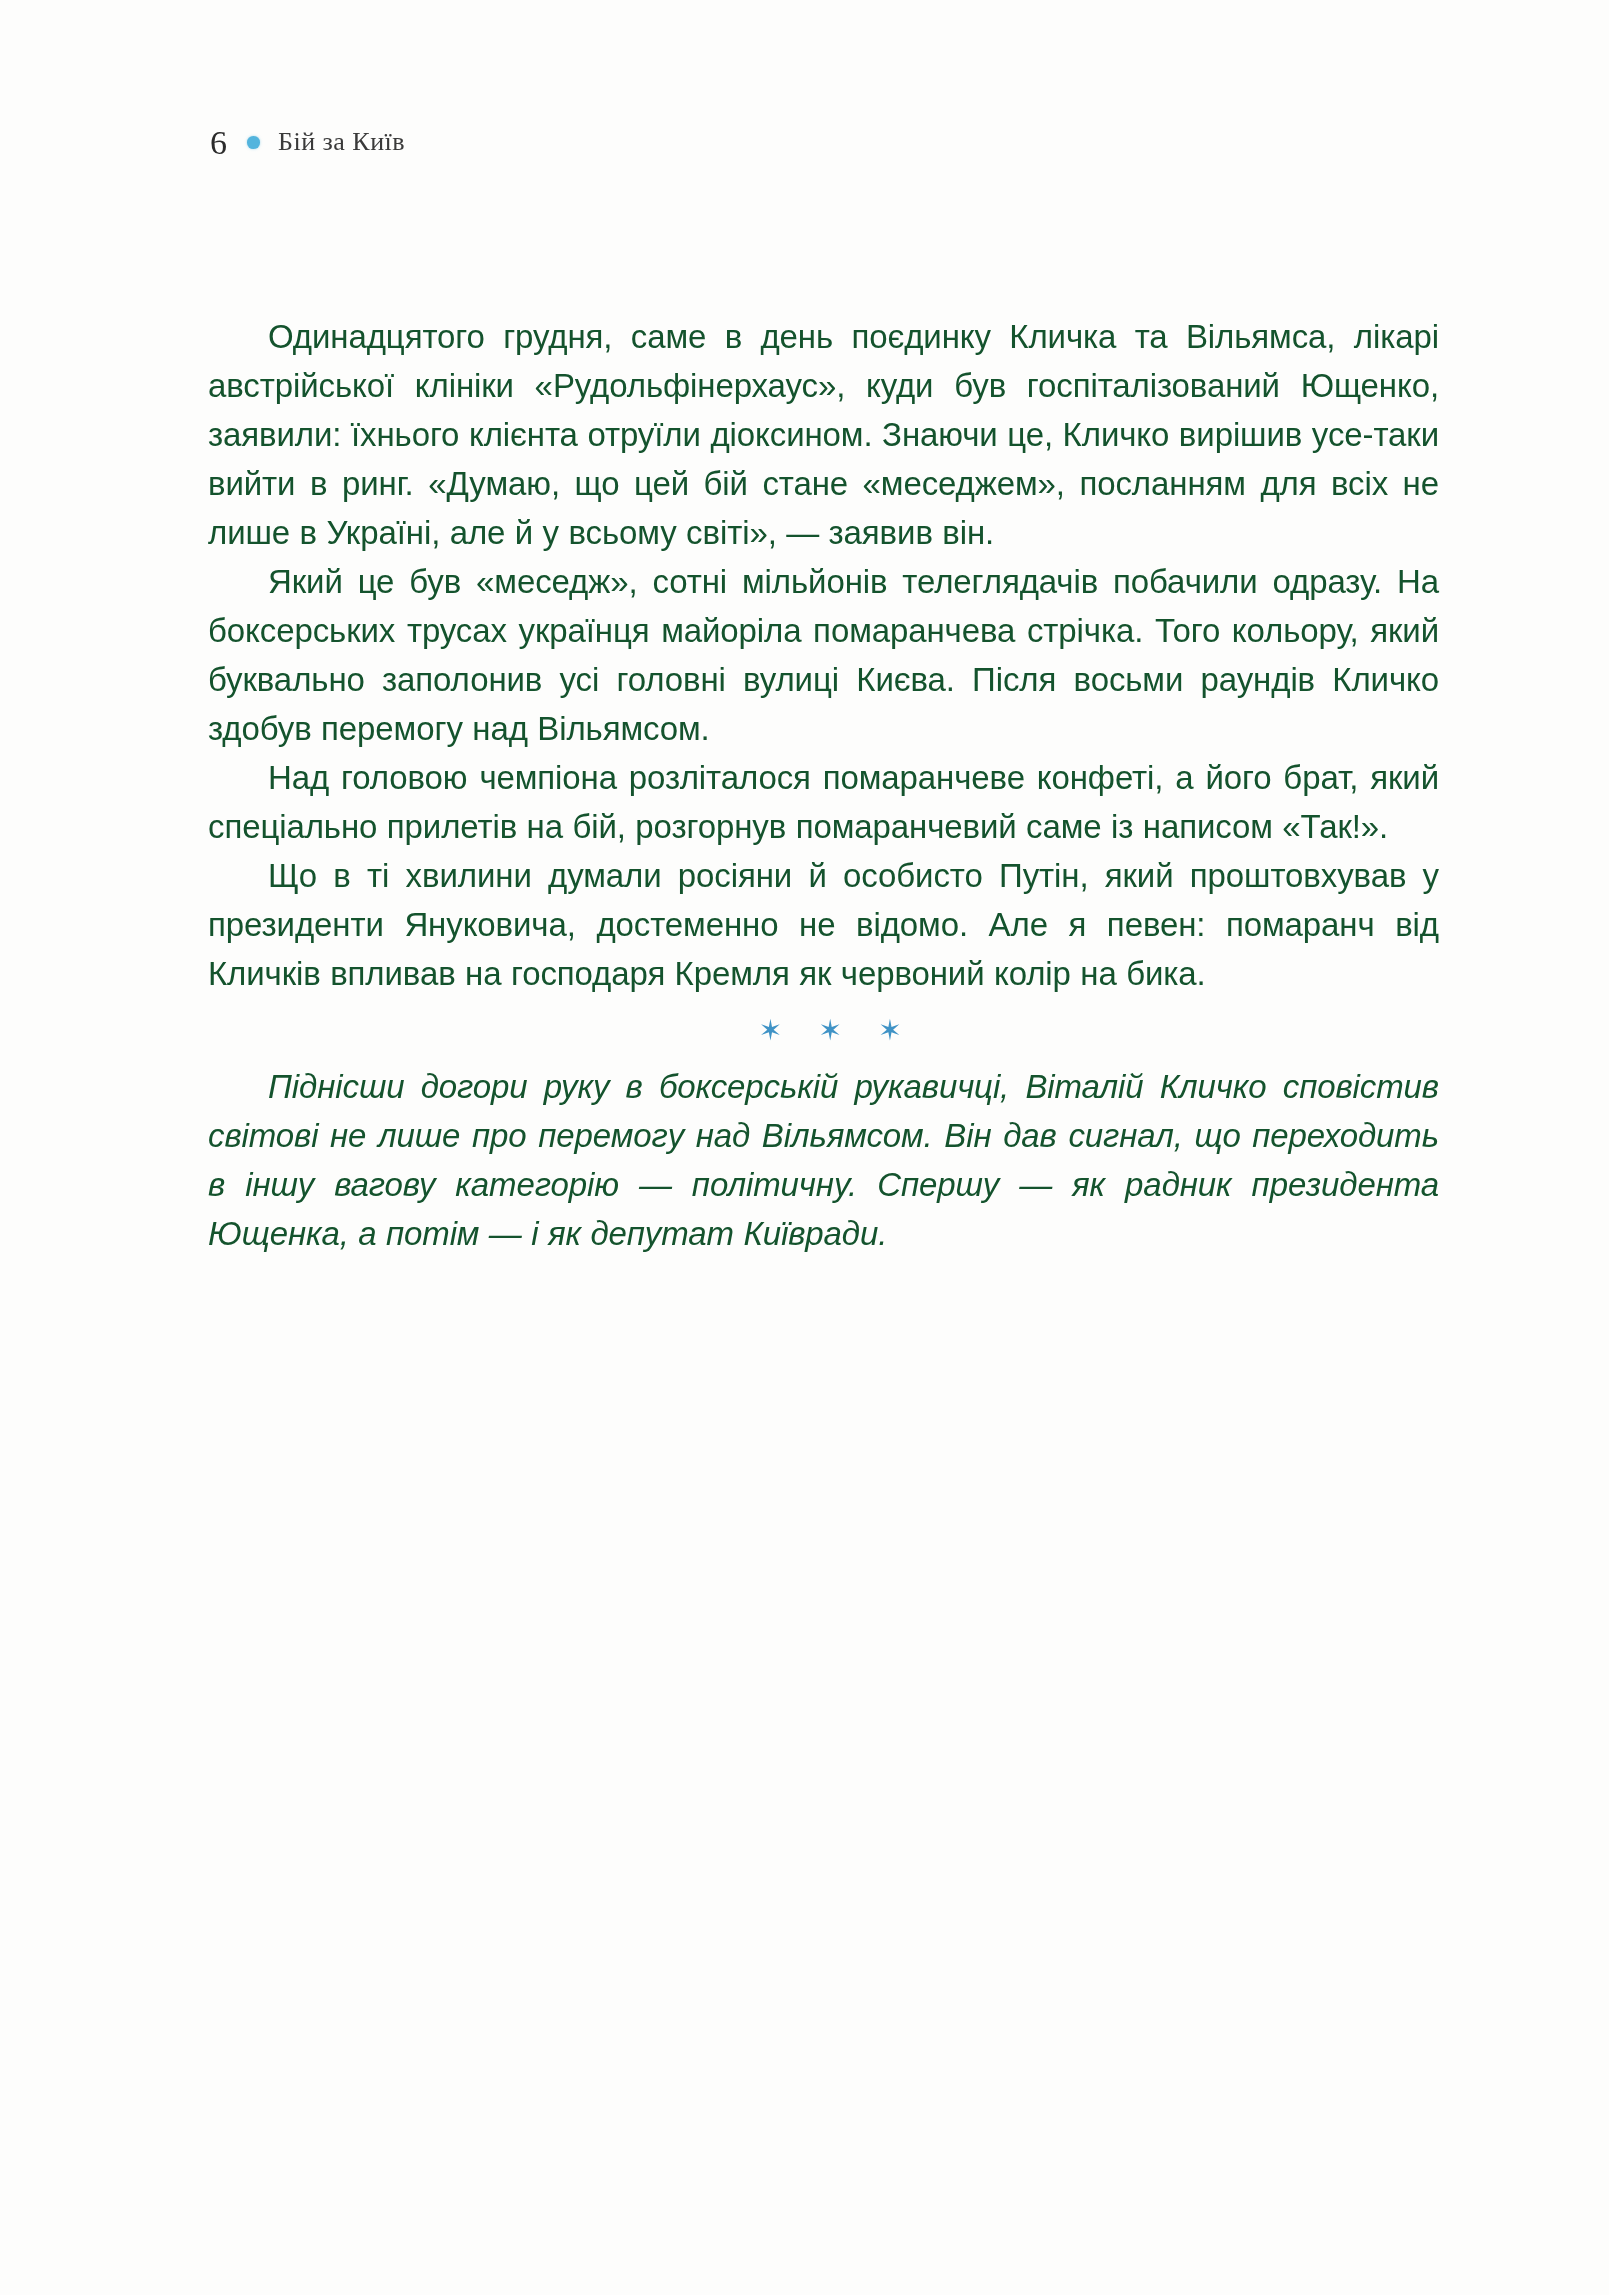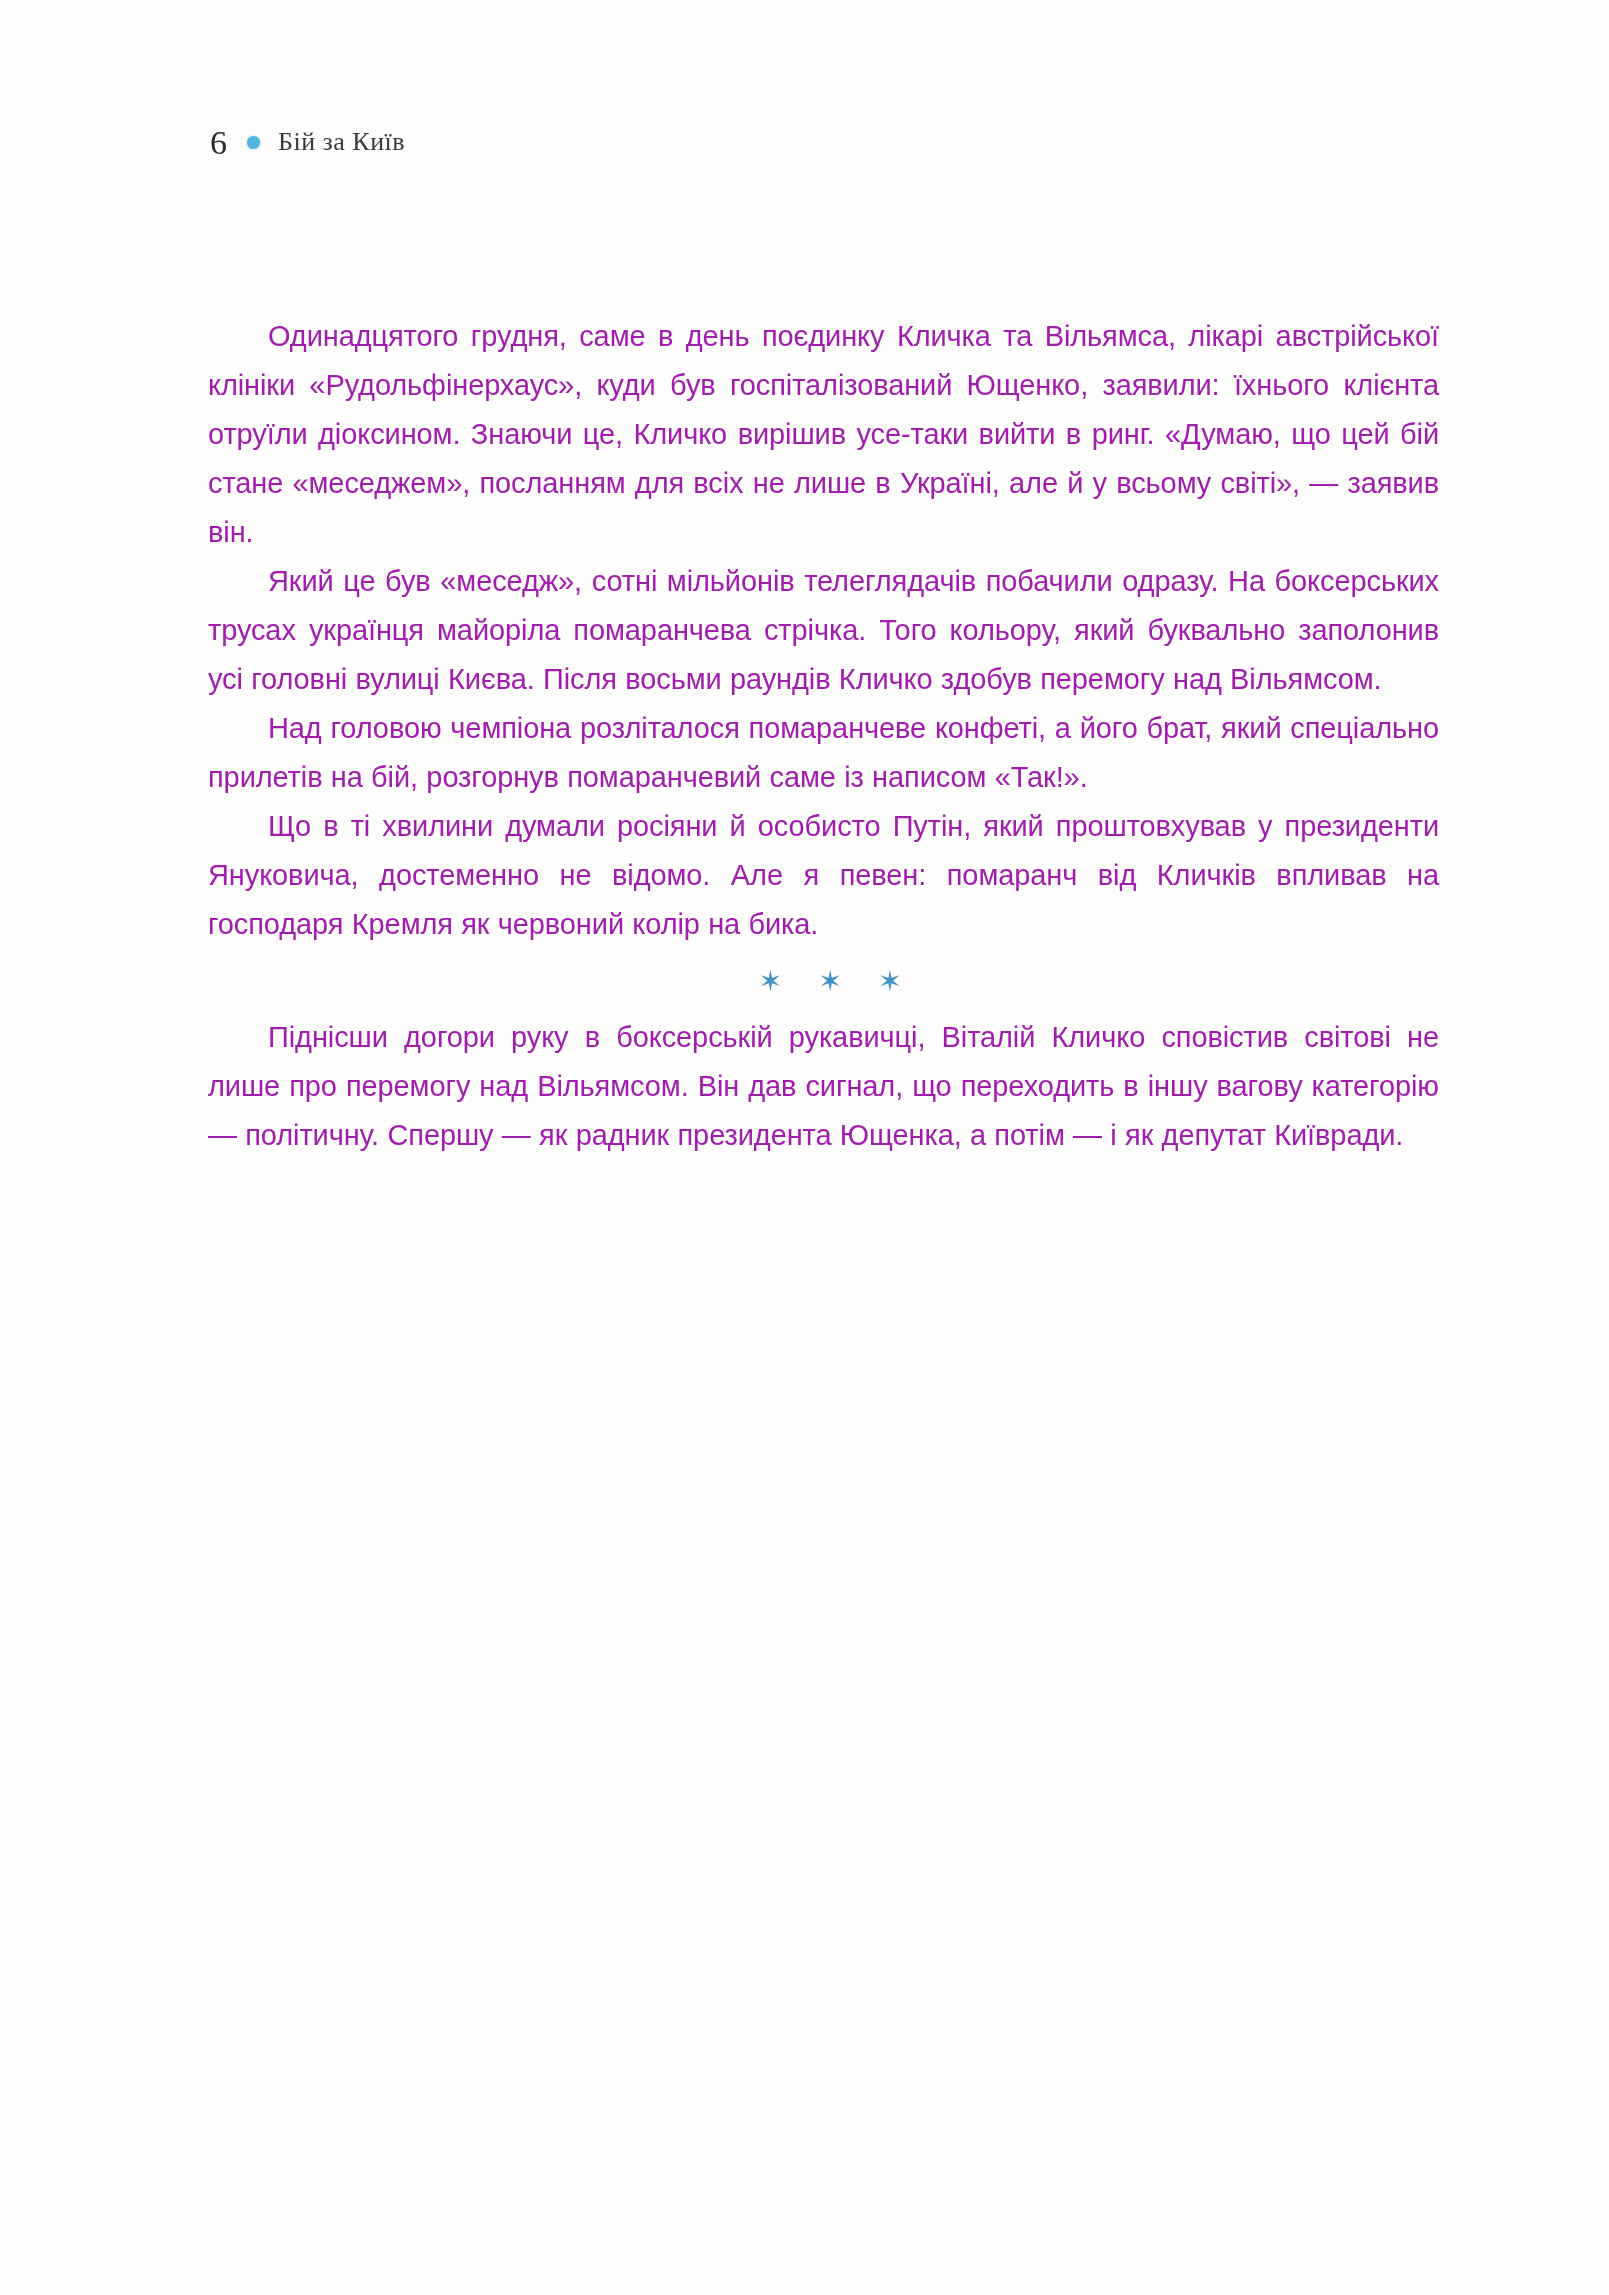--- a/index.html
+++ b/index.html
@@ -62,28 +62,28 @@
     top: 312px;
     width: 1231px;
   }
 
   .para {
     margin: 0 0 0 0;
     text-indent: 60px;
     text-align: justify;
     text-justify: inter-word;
     font-family: "Liberation Sans", sans-serif;
-    font-size: 29px;
+    font-size: 33px;
     line-height: 49px;
-    color: #a21caf;
+    color: #14532d;
     letter-spacing: -0.1px;
     word-spacing: 0.4px;
     hyphens: manual;
   }
-  .para:last-child { margin-bottom: 0; }
+  .para:last-child { margin-bottom: 0; font-style: italic; }
 
   
   .divider {
     margin: 8.4px 0 6.7px 0;
     text-align: center;
     color: #3f93c6;
     font-size: 28.5px;
     line-height: 49px;
     letter-spacing: 13.4px;
     text-indent: 13.4px;

